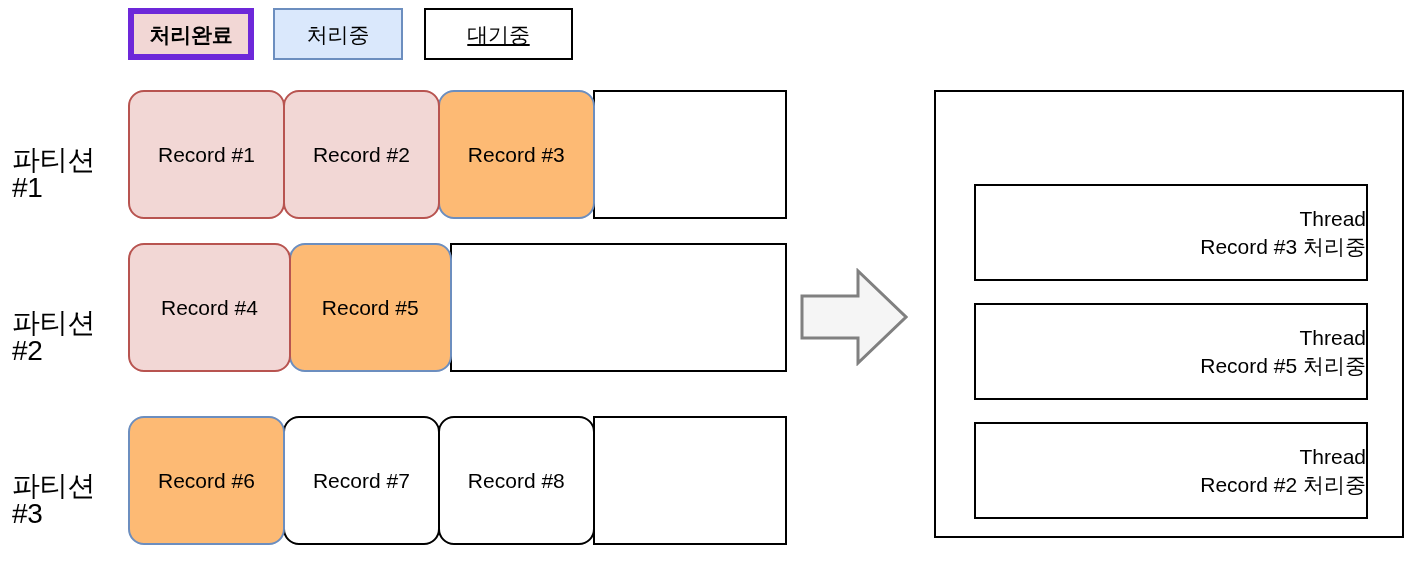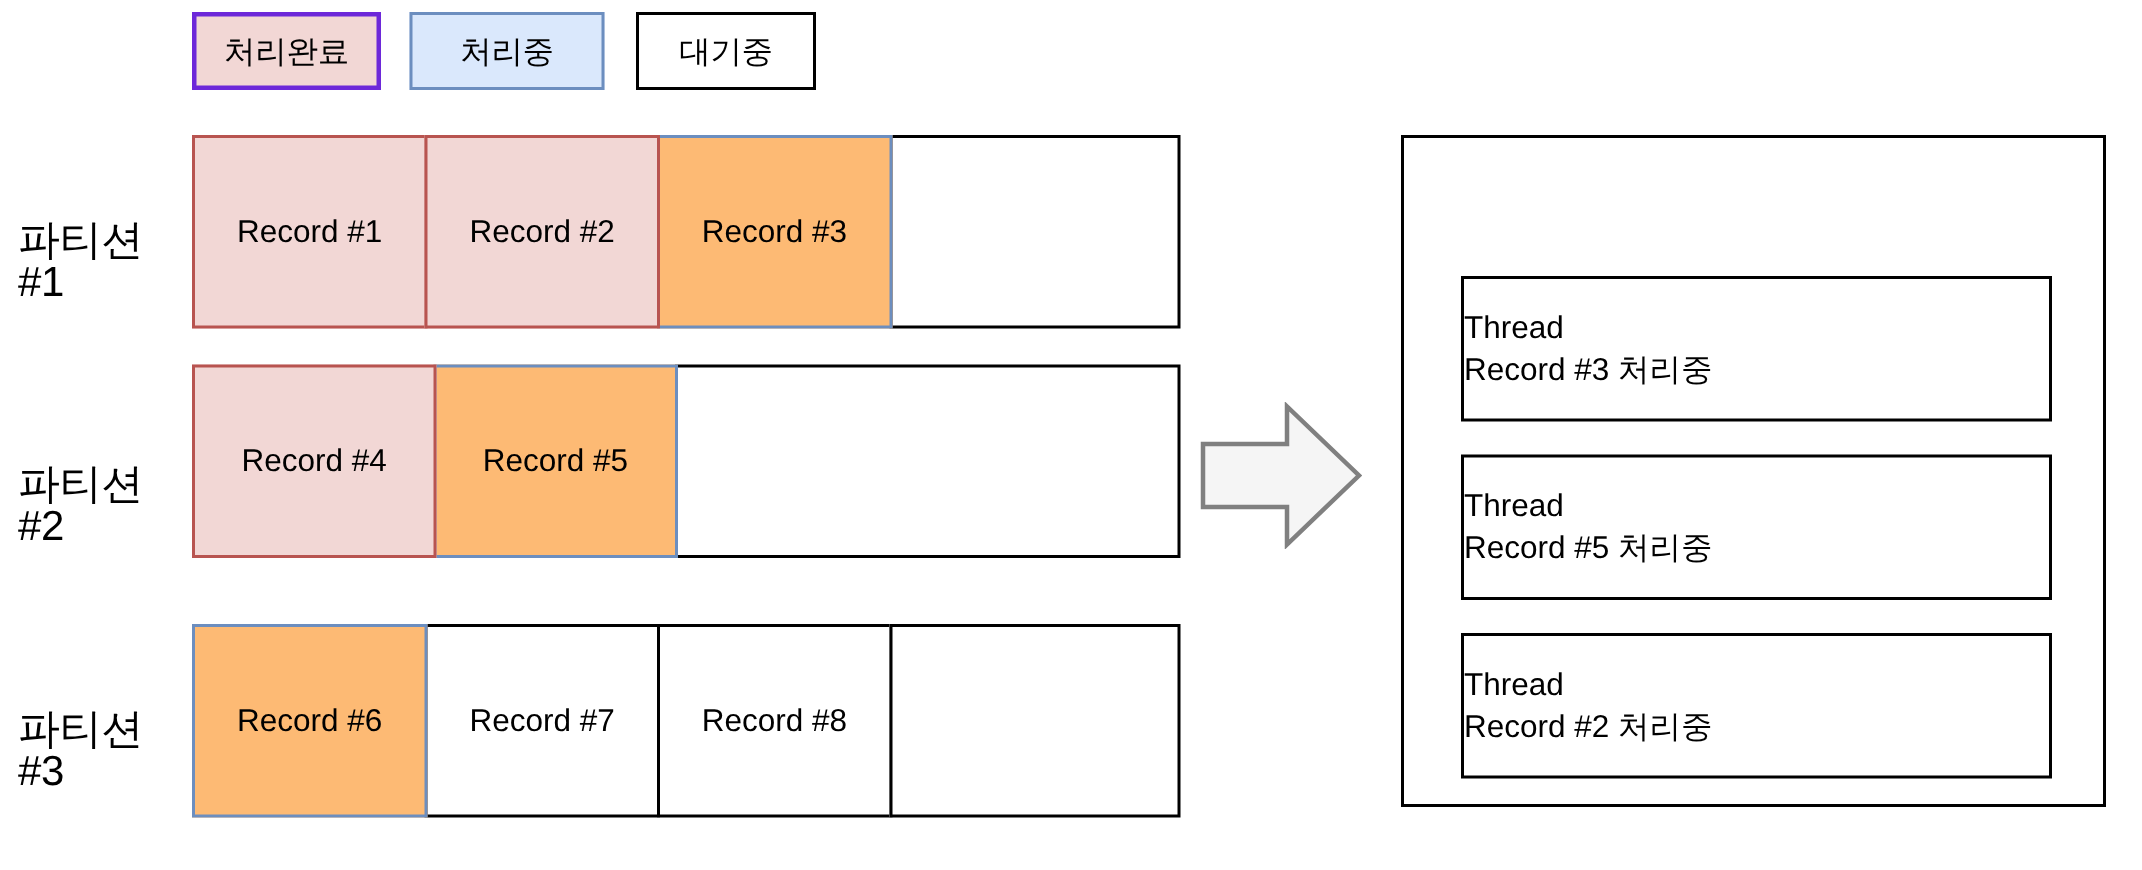--- a/index.html
+++ b/index.html
@@ -26,33 +26,35 @@
     align-items: center;
     justify-content: center;
     font-size: 21px;
     line-height: 1;
     letter-spacing: -0.2px;
   }
   .legend-done {
     left: 128px;
     width: 126px;
     background: #f2d7d5;
-    border: 3px solid #6d28d9;
+    border: 6px solid #6d28d9;
+    font-weight: bold;
   }
   .legend-doing {
     left: 273px;
     width: 130px;
     background: #dae8fc;
     border: 2px solid #6c8ebf;
   }
   .legend-wait {
     left: 424px;
-    width: 120px;
-    background: #ffffff;
-    border: 2px solid #000000;
+    width: 149px;
+    background: #ffffff;
+    border: 2px solid #000000;
+    text-decoration: underline;
   }
 
   
   .partition-label {
     position: absolute;
     left: 12px;
     width: 112px;
     text-align: left;
     font-size: 28px;
     line-height: 1;
@@ -83,21 +85,21 @@
     background: #f2d7d5;
     border-color: #b85450;
     z-index: 3;
   }
   .cell.doing {
     background: #fdba74;
     border-color: #6c8ebf;
     z-index: 2;
   }
   .cell.wait { z-index: 1; }
-  .cell.w1 { width: 176px; }
+  .cell.w1 { width: 176px; border-radius: 16px; }
   .cell.w2 { width: 365px; }
   .cell.w-last { width: 218px; }
 
   
   .arrow-wrap {
     position: absolute;
     left: 800px;
     top: 268px;
     width: 108px;
     height: 98px;
@@ -127,21 +129,21 @@
   .thread-box {
     position: absolute;
     left: 38px;
     width: 394px;
     height: 97px;
     box-sizing: border-box;
     border: 2px solid #000000;
     background: #ffffff;
     display: flex;
     flex-direction: column;
-    align-items: flex-start;
+    align-items: flex-end;
     justify-content: center;
     font-size: 21px;
     line-height: 1.32;
     text-align: center;
   }
   .thread-box .tline { display: block; }
 </style>
 </head>
 <body>
 

